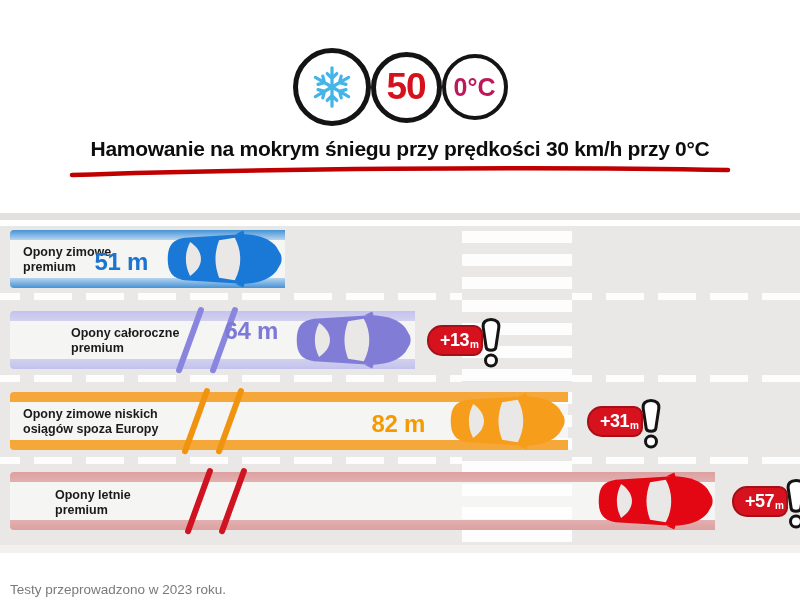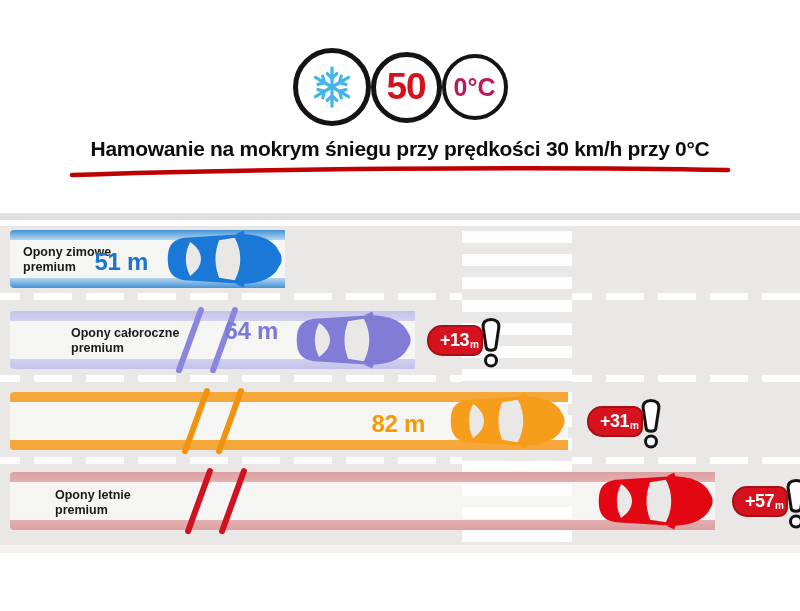--- a/index.html
+++ b/index.html
@@ -168,20 +168,24 @@
       <span class="num">+13</span>
         <span class="unit">m</span>
     </div>
   </div>
 
   <div class="bar r3" style="--s1: #f6a73a; --s2: #f6a73a;">
     <div class="strip-top"></div>
       <div class="center"></div>
       <div class="strip-bottom"></div>
   </div>
+  <div class="row-label lb3">
+    <span>Opony zimowe niskich</span>
+    <span>osiągów spoza Europy</span>
+  </div>
   <div class="slash s3a" style="--sl: #f0940f;"></div>
   <div class="slash s3b" style="--sl: #f0940f;"></div>
   <div class="value v3" style="--vc: #f59a00;">82 m</div>
   <svg class="car c3" viewBox="0 0 210 96" style="--car: #f69d1c;">
       <use href="#car-shape"></use>
     </svg>
   <div class="badge b3">
     <svg class="excl" width="24" height="52" viewBox="0 0 24 52">
         <use href="#excl-shape"></use>
       </svg>
@@ -208,13 +212,14 @@
   <div class="badge b4">
     <svg class="excl" width="24" height="52" viewBox="0 0 24 52">
         <use href="#excl-shape"></use>
       </svg>
     <div class="pill">
       <span class="num">+57</span>
         <span class="unit">m</span>
     </div>
   </div>
 
+  <div class="footnote">Testy przeprowadzono w 2023 roku.</div>
 </div>
 
 </body></html>

